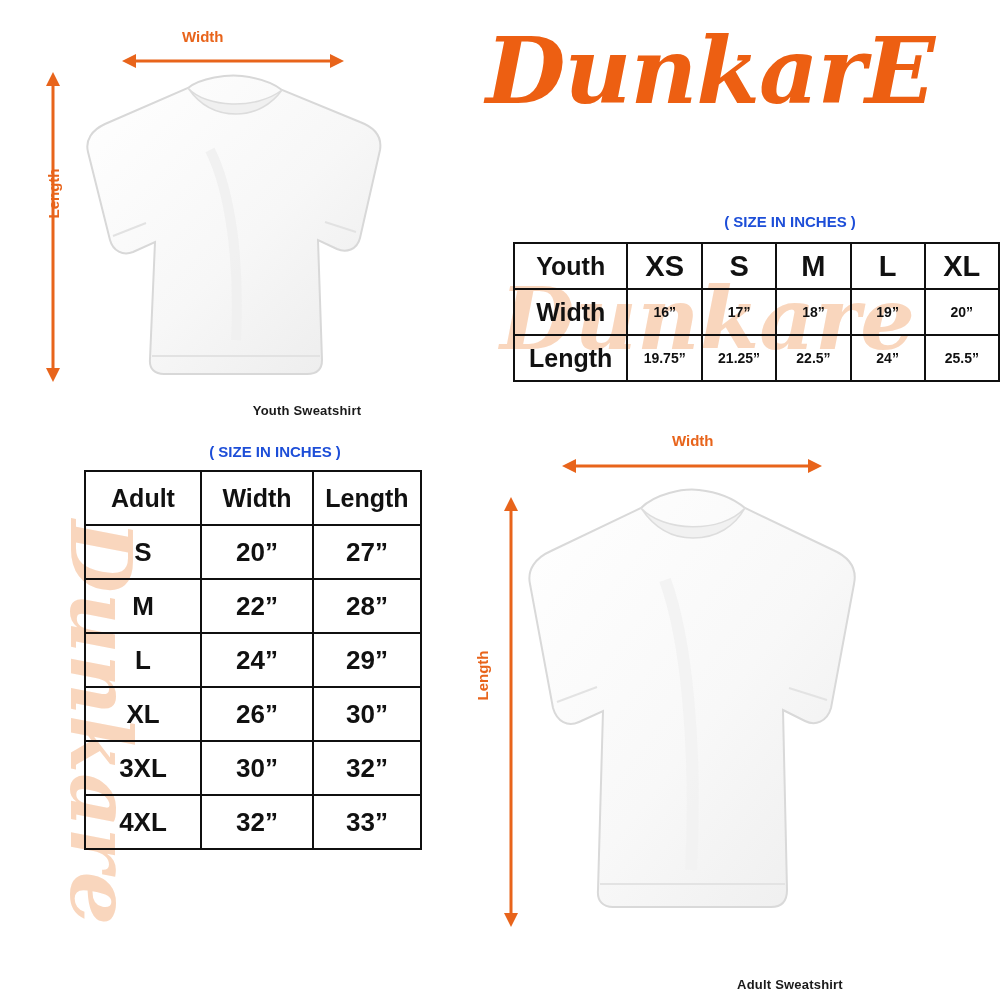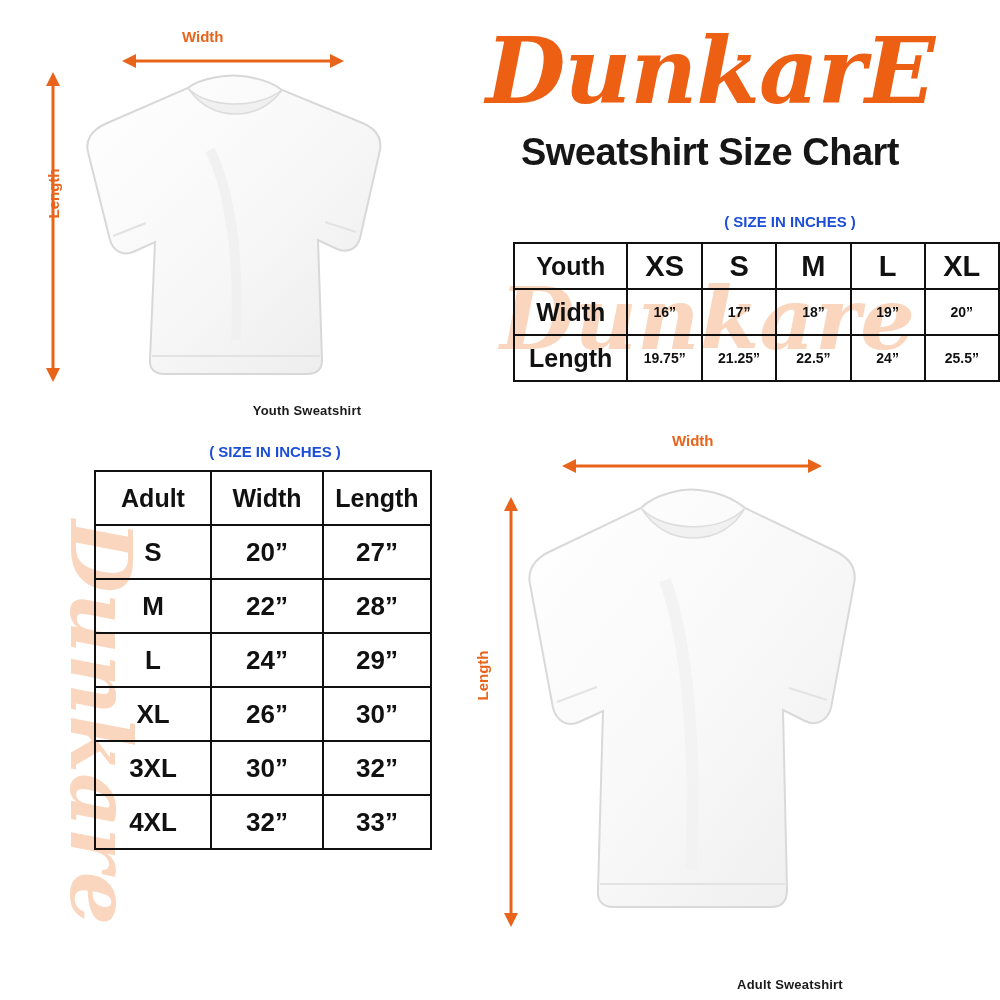--- a/index.html
+++ b/index.html
@@ -122,21 +122,21 @@
   #youth-table td.val {
     width: 71px;
     font-size: 14px;
   }
   #youth-table tr.head td.val {
     font-size: 29px;
   }
 
   
   #adult-table {
-    left: 94px;
+    left: 84px;
     top: 470px;
     border-radius: 16px;
   }
   #adult-table td {
     height: 50px;
     font-size: 26px;
   }
   #adult-table td.c0 { width: 112px; }
   #adult-table td.c1 { width: 108px; }
   #adult-table td.c2 { width: 104px; }
@@ -168,21 +168,20 @@
 </head>
 <body>
 
 <div class="page">
 
   <div class="watermark wm-top">Dunkare</div>
   <div class="watermark wm-left">Dunkare</div>
 
   <div class="brand">
     <div class="brand-word">DunkarE</div>
-    <div class="brand-sub">Sweatshirt Size Chart</div>
   </div>
 
   <div class="shirt" id="youth-shirt">
     <svg width="350" height="330" viewBox="0 0 350 330">
       <defs>
         <linearGradient id="gy" x1="0" y1="0" x2="1" y2="1">
           <stop offset="0%" stop-color="#ffffff"></stop>
           <stop offset="55%" stop-color="#f7f7f7"></stop>
           <stop offset="100%" stop-color="#ebebeb"></stop>
         </linearGradient>

